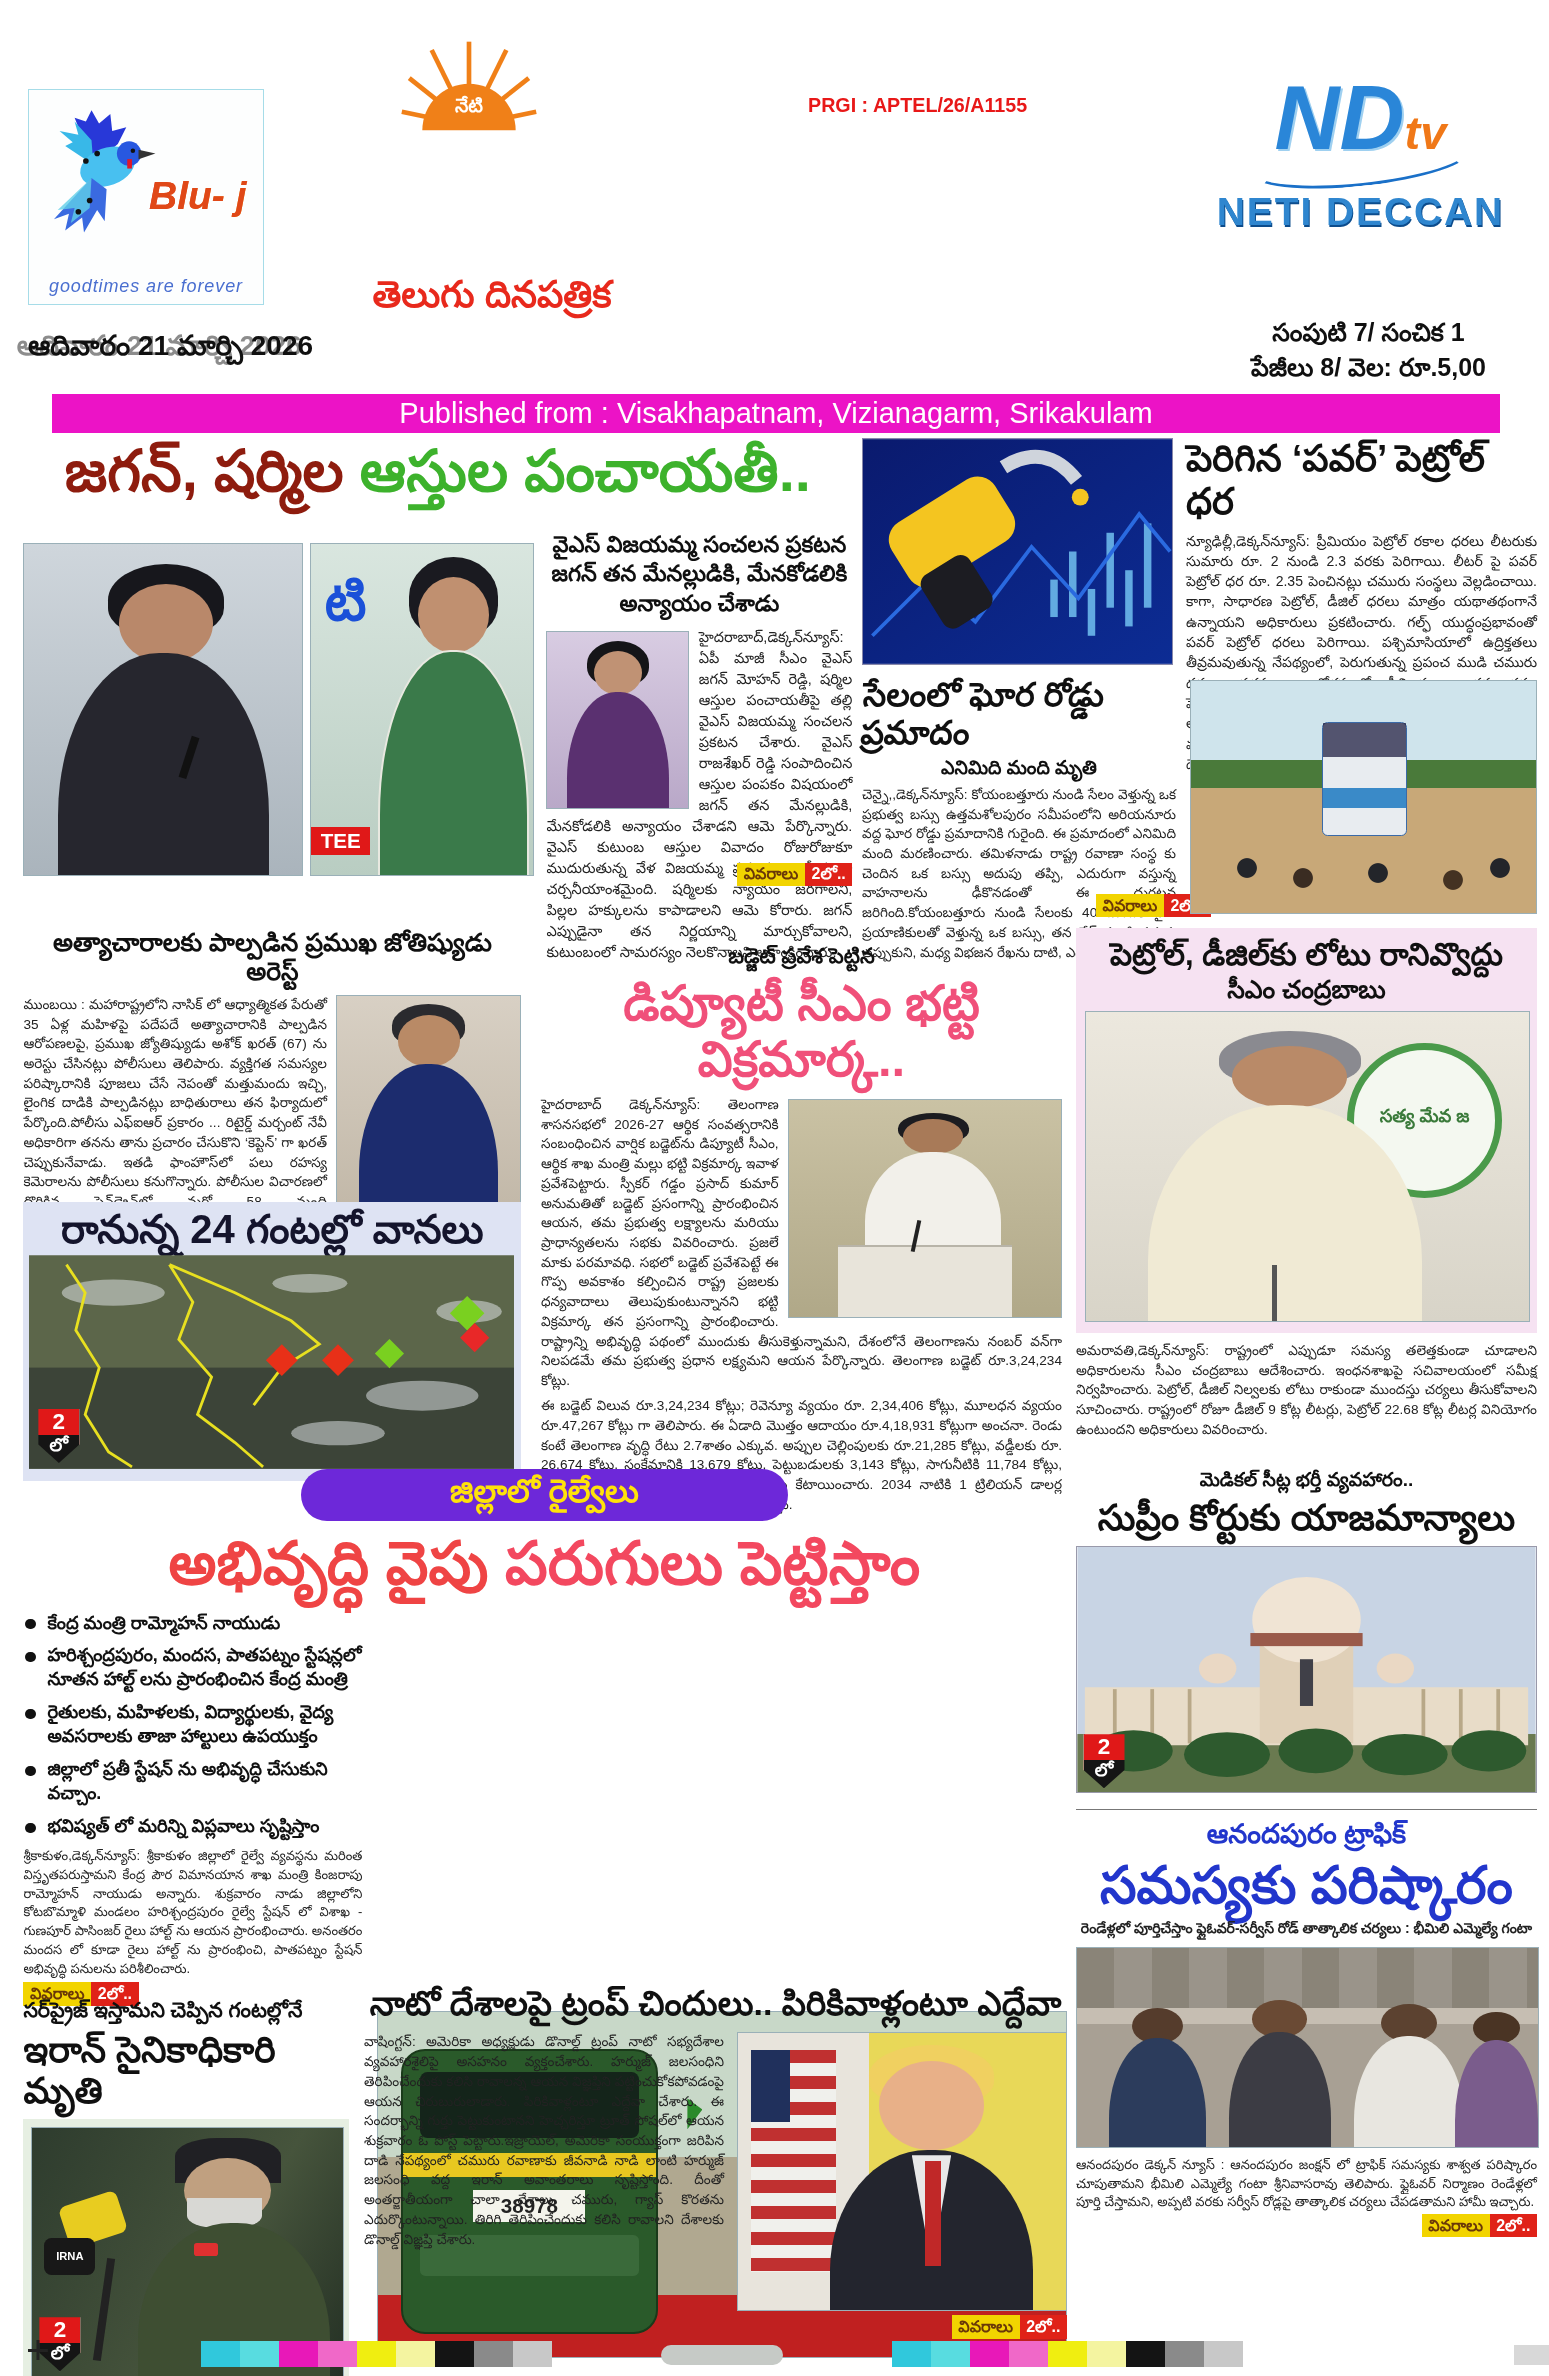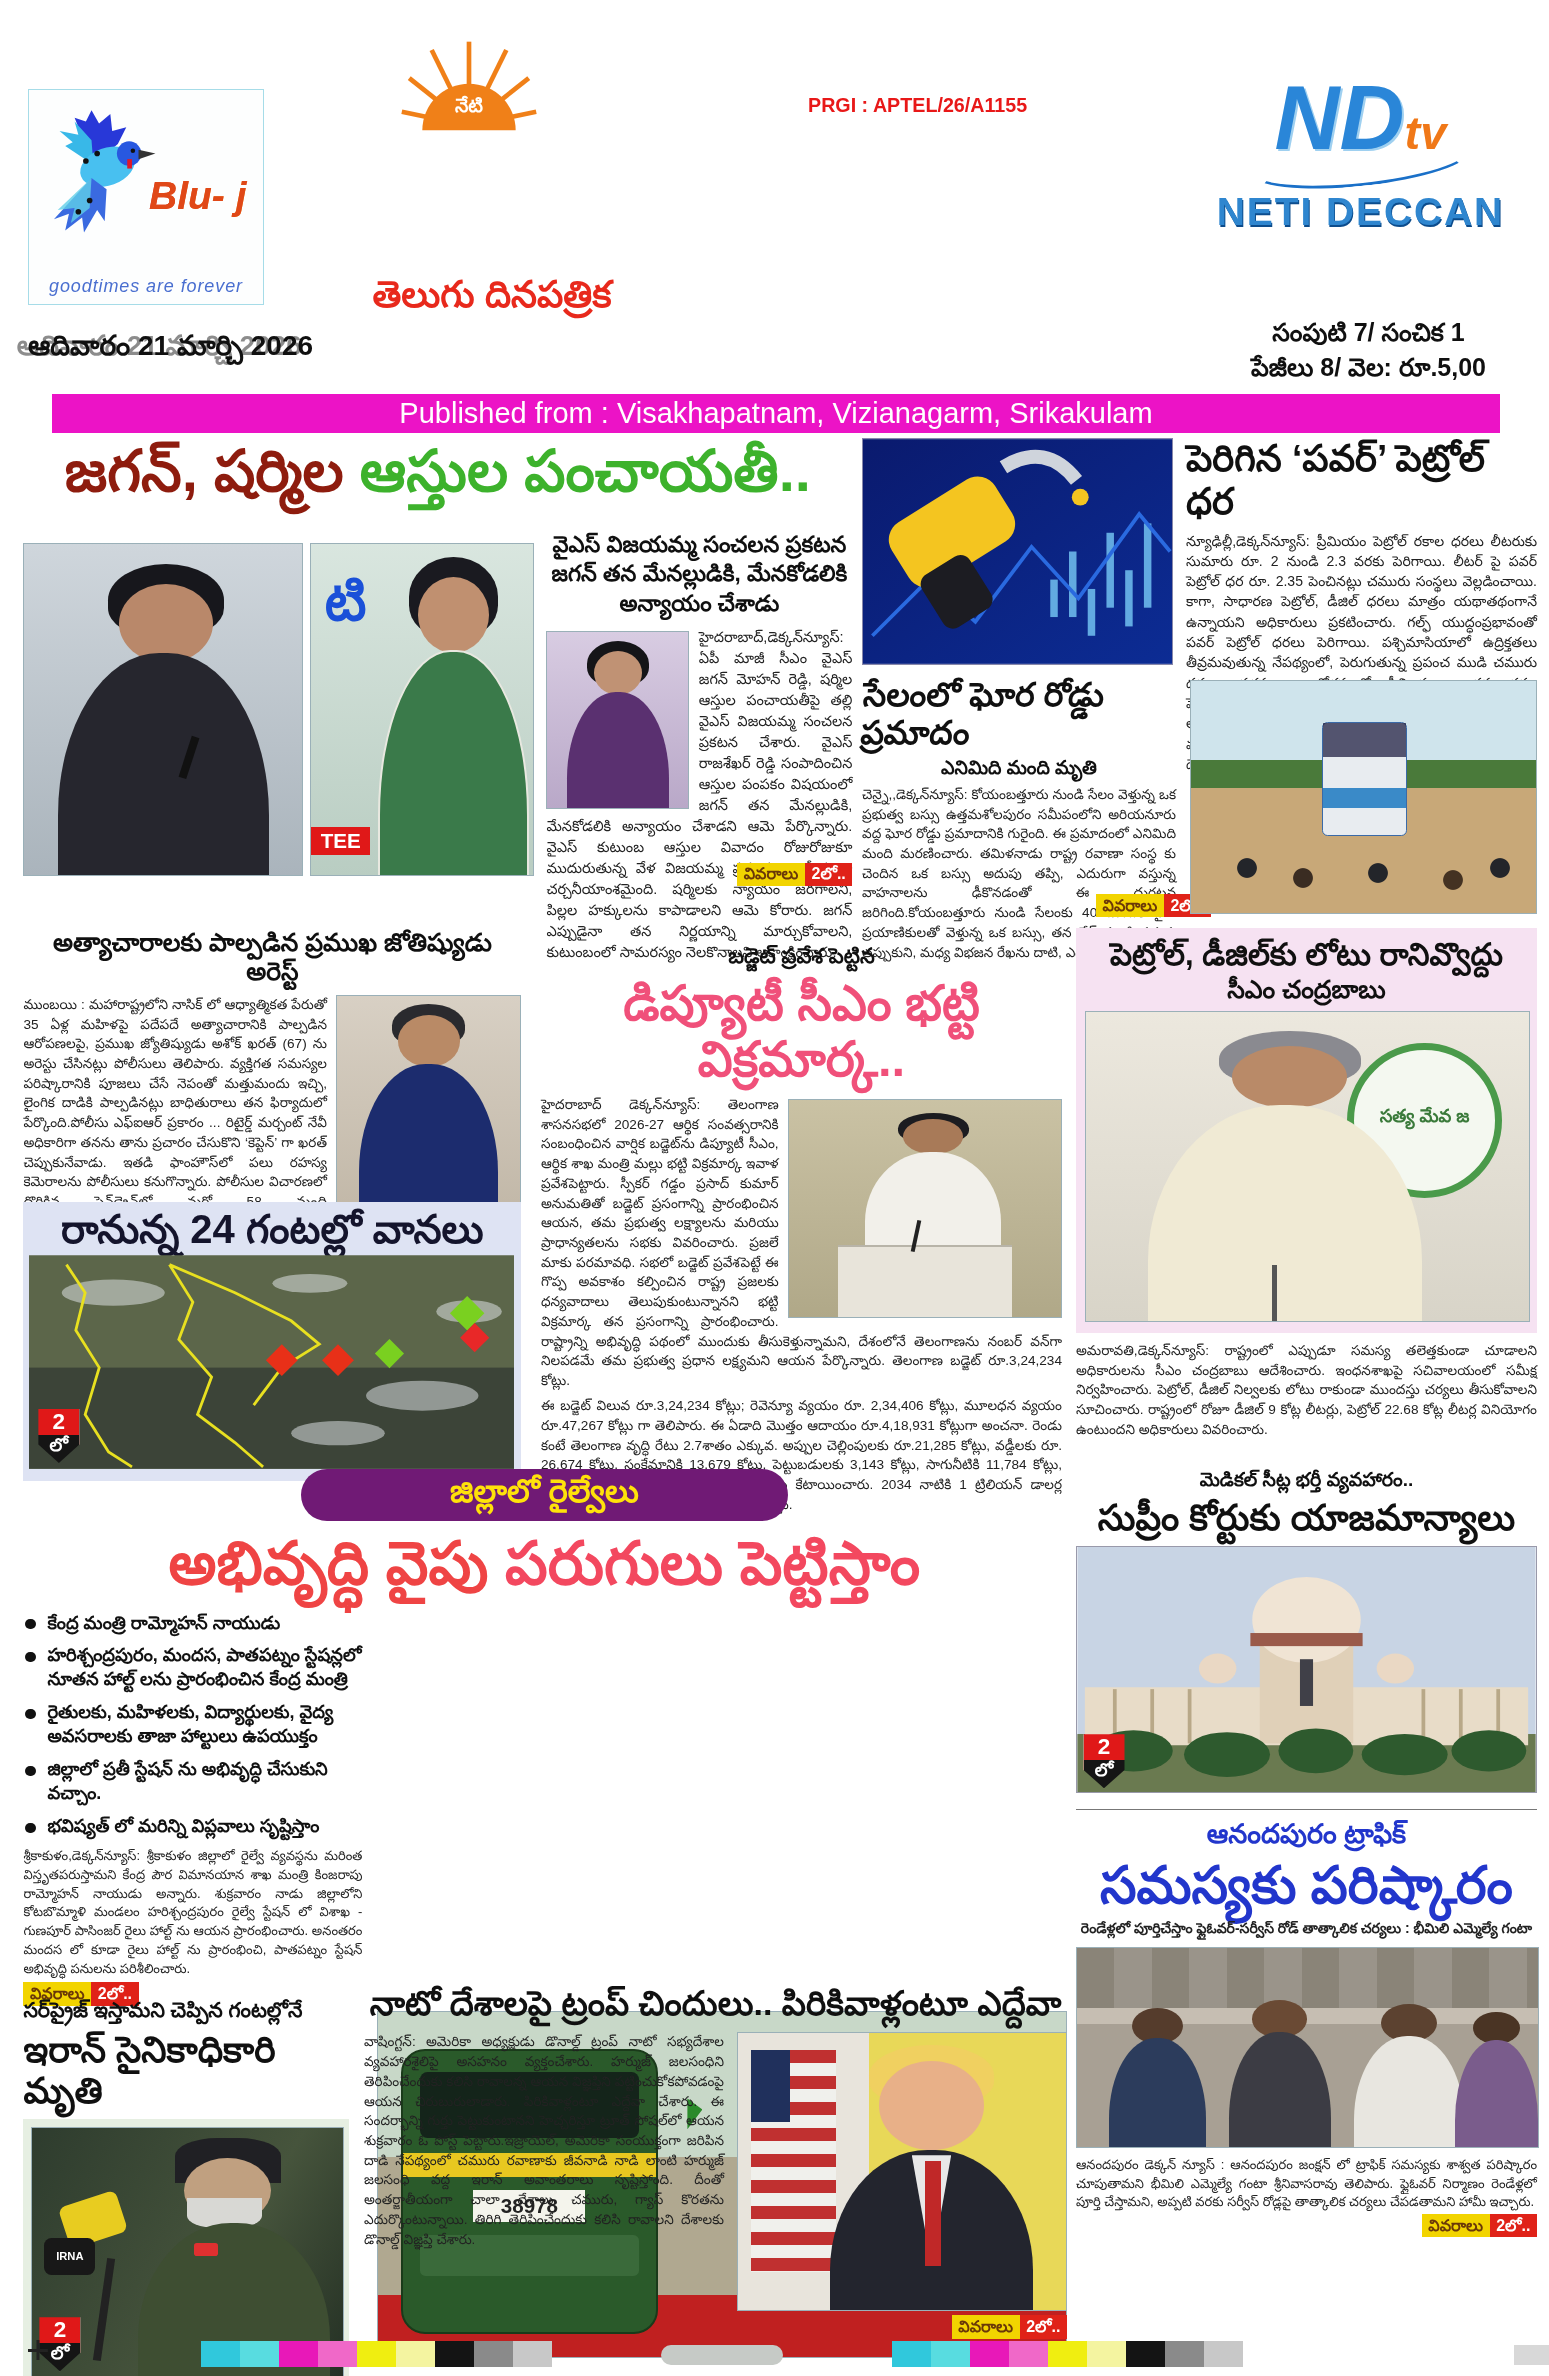--- a/index.html
+++ b/index.html
@@ -44,21 +44,21 @@
   .shield{width:41px;height:54px;clip-path:polygon(0 0,100% 0,100% 66%,50% 100%,0 66%);
           box-shadow:0 0 0 2.8px #f0a0a0;}
   .shield-top{height:48%;background:#e01818;color:#fff;font-size:22.5px;font-weight:700;
               display:flex;align-items:center;justify-content:center;}
   .shield-bot{height:52%;background:#151515;color:#fff;font-size:18px;font-weight:700;
               display:flex;align-items:flex-start;justify-content:center;}
   .ph{position:relative;overflow:hidden;border:0.9px solid #9ab0b8;background:#d8d8d8;}
   .sil-head{position:absolute;border-radius:50%;}
   .sil-hair{position:absolute;border-radius:50% 50% 40% 40%;}
   .sil-torso{position:absolute;border-radius:48% 48% 0 0 / 70% 70% 0 0;}
-  .pill{background:#701a75;border-radius:28px;color:#ffe20a;font-weight:800;font-size:32px;
+  .pill{background:#6d28d9;border-radius:28px;color:#ffe20a;font-weight:800;font-size:32px;
         display:flex;align-items:center;justify-content:center;}
   .bullets{list-style:none;margin:0;padding:0;}
   .bullets li{position:relative;padding-left:24px;font-weight:800;font-size:18px;
               line-height:1.35;margin-bottom:8.4px;color:#111;}
   .bullets li::before{content:"";position:absolute;left:1.9px;top:8.4px;width:10.3px;height:10.3px;
               border-radius:50%;background:#111;}
   .card-pink{background:#f6e2f2;}
   .card-weather{background:#dee3f3;margin-top:20px;}
   .frame-green{background:#e6efe2;}
   .cmyk-bar{display:flex;position:absolute;}

